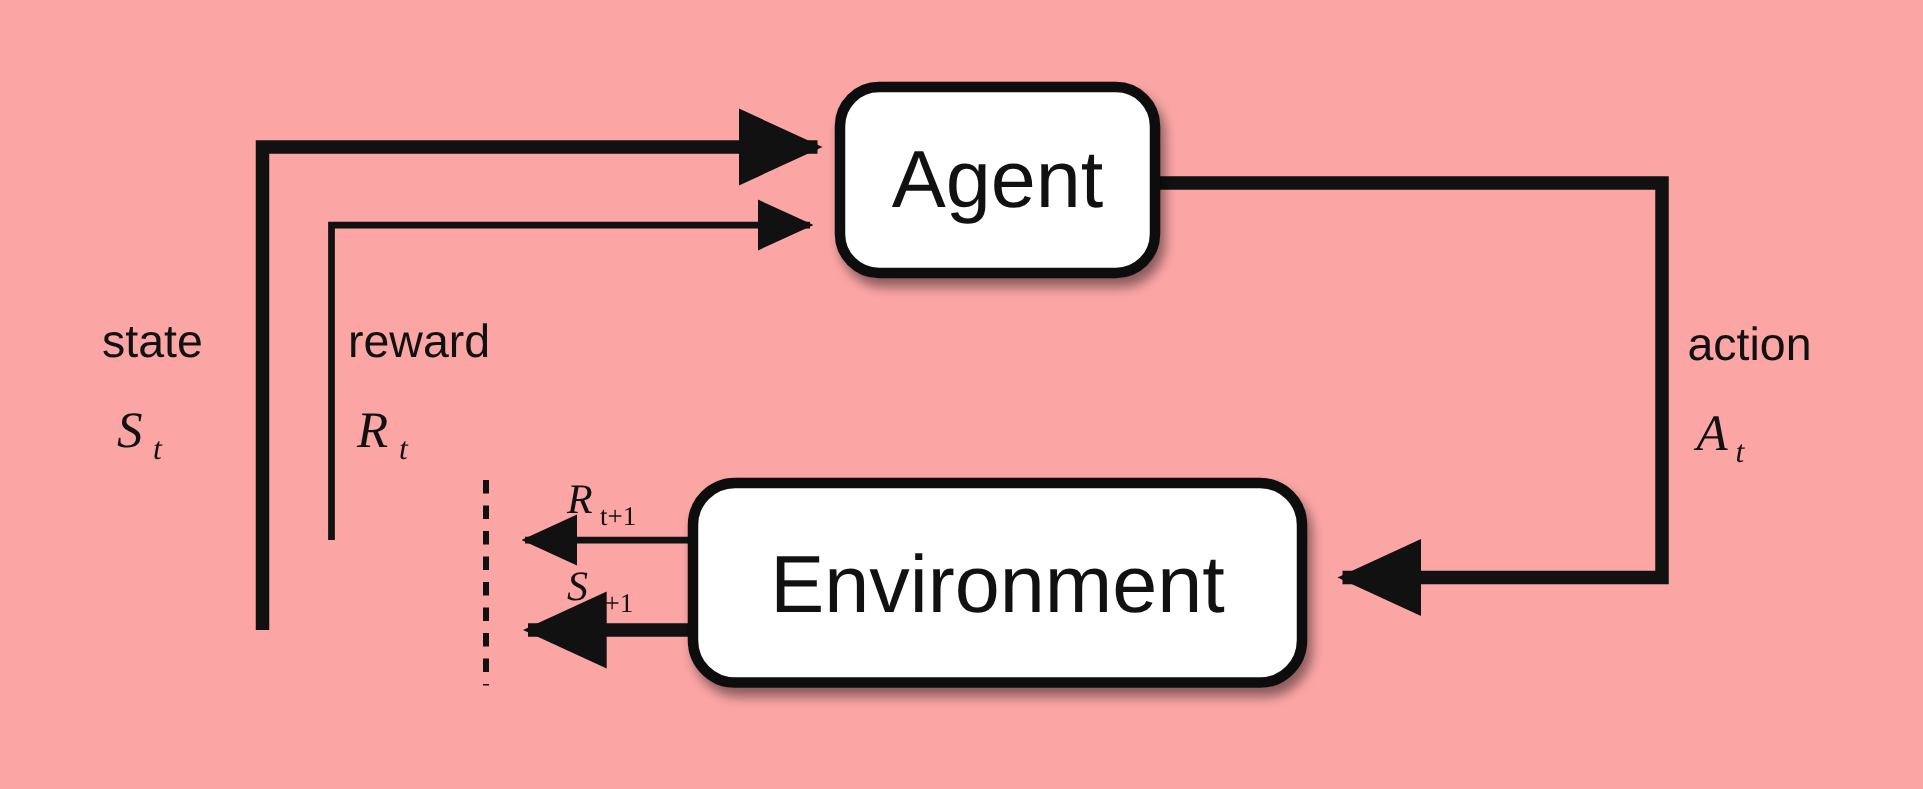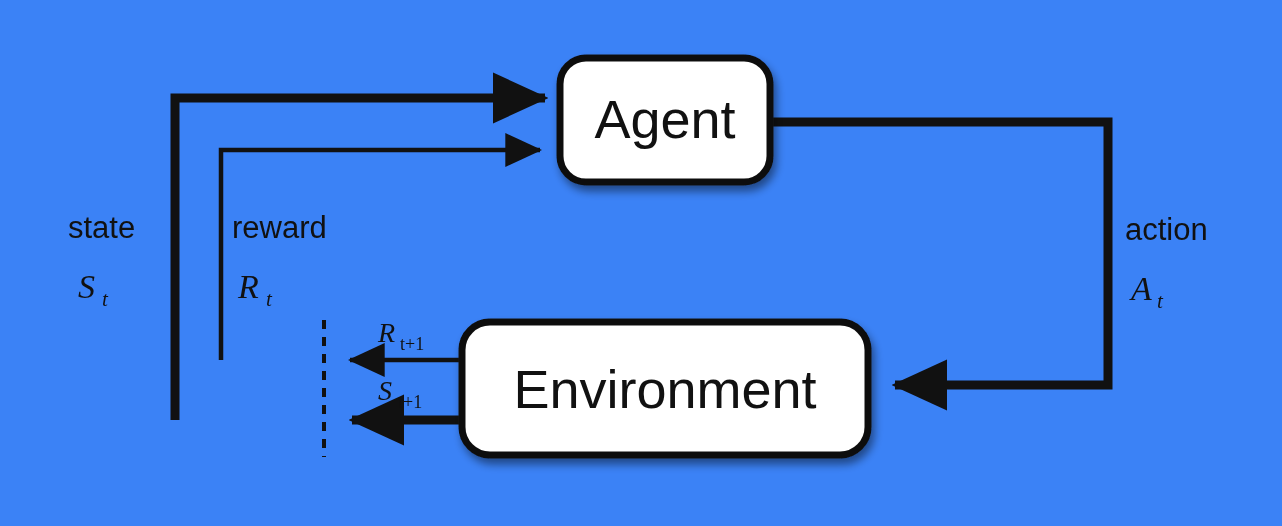--- a/index.html
+++ b/index.html
@@ -8,21 +8,21 @@
     padding: 0;
     background: #ffffff;
   }
   body {
     font-family: "Liberation Sans", sans-serif;
   }
   #canvas {
     position: relative;
     width: 1282px;
     height: 526px;
-    background: #3b82f6;
+    background: #fca5a5;
     overflow: hidden;
   }
   #diagram-svg {
     position: absolute;
     top: 0;
     left: 0;
     width: 1282px;
     height: 526px;
   }
   .box-label {

